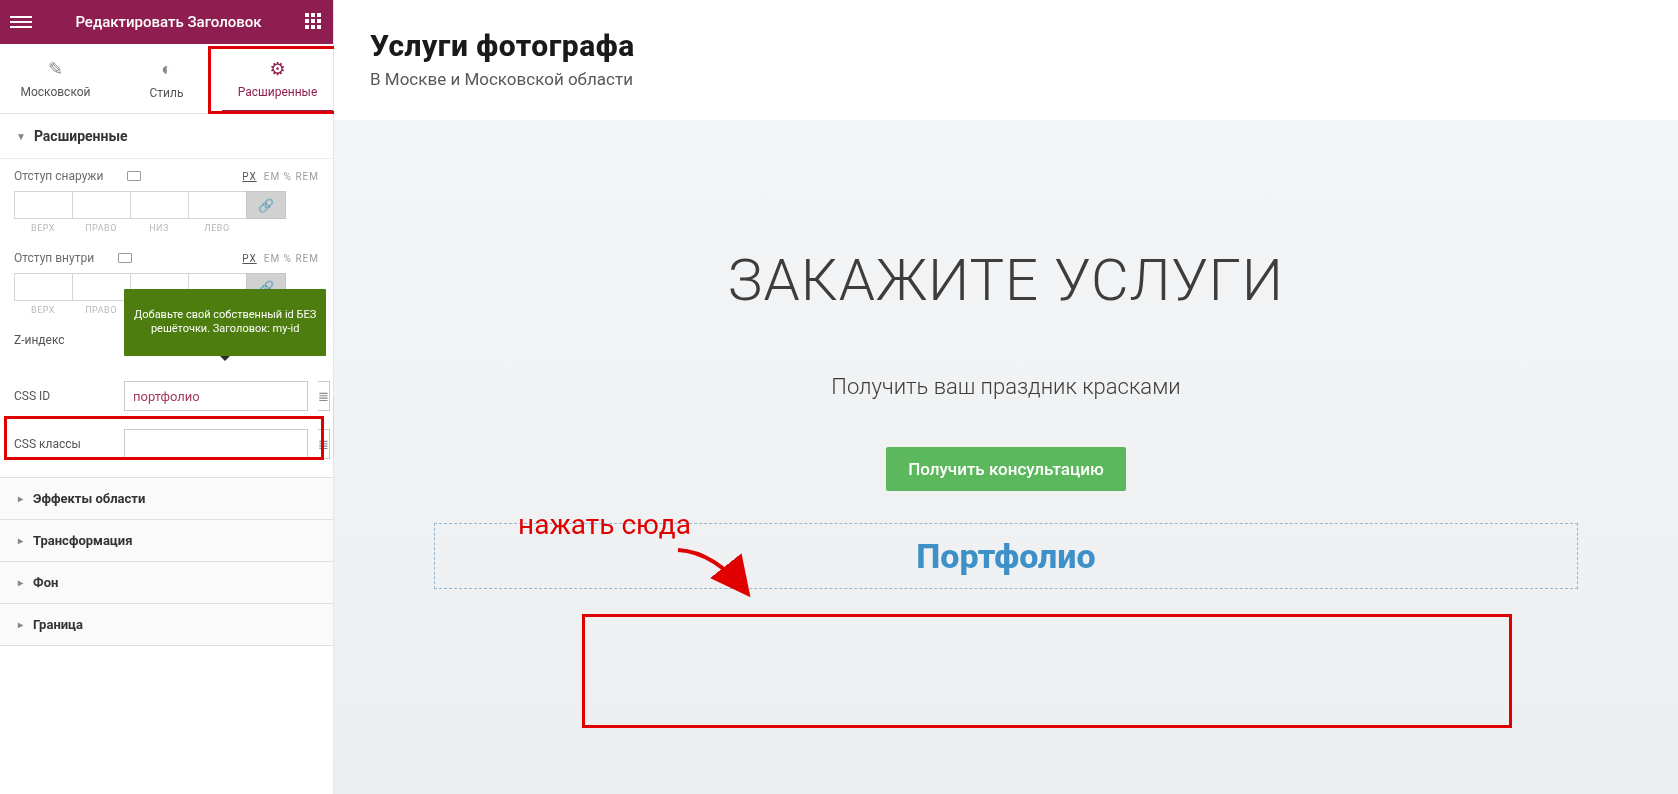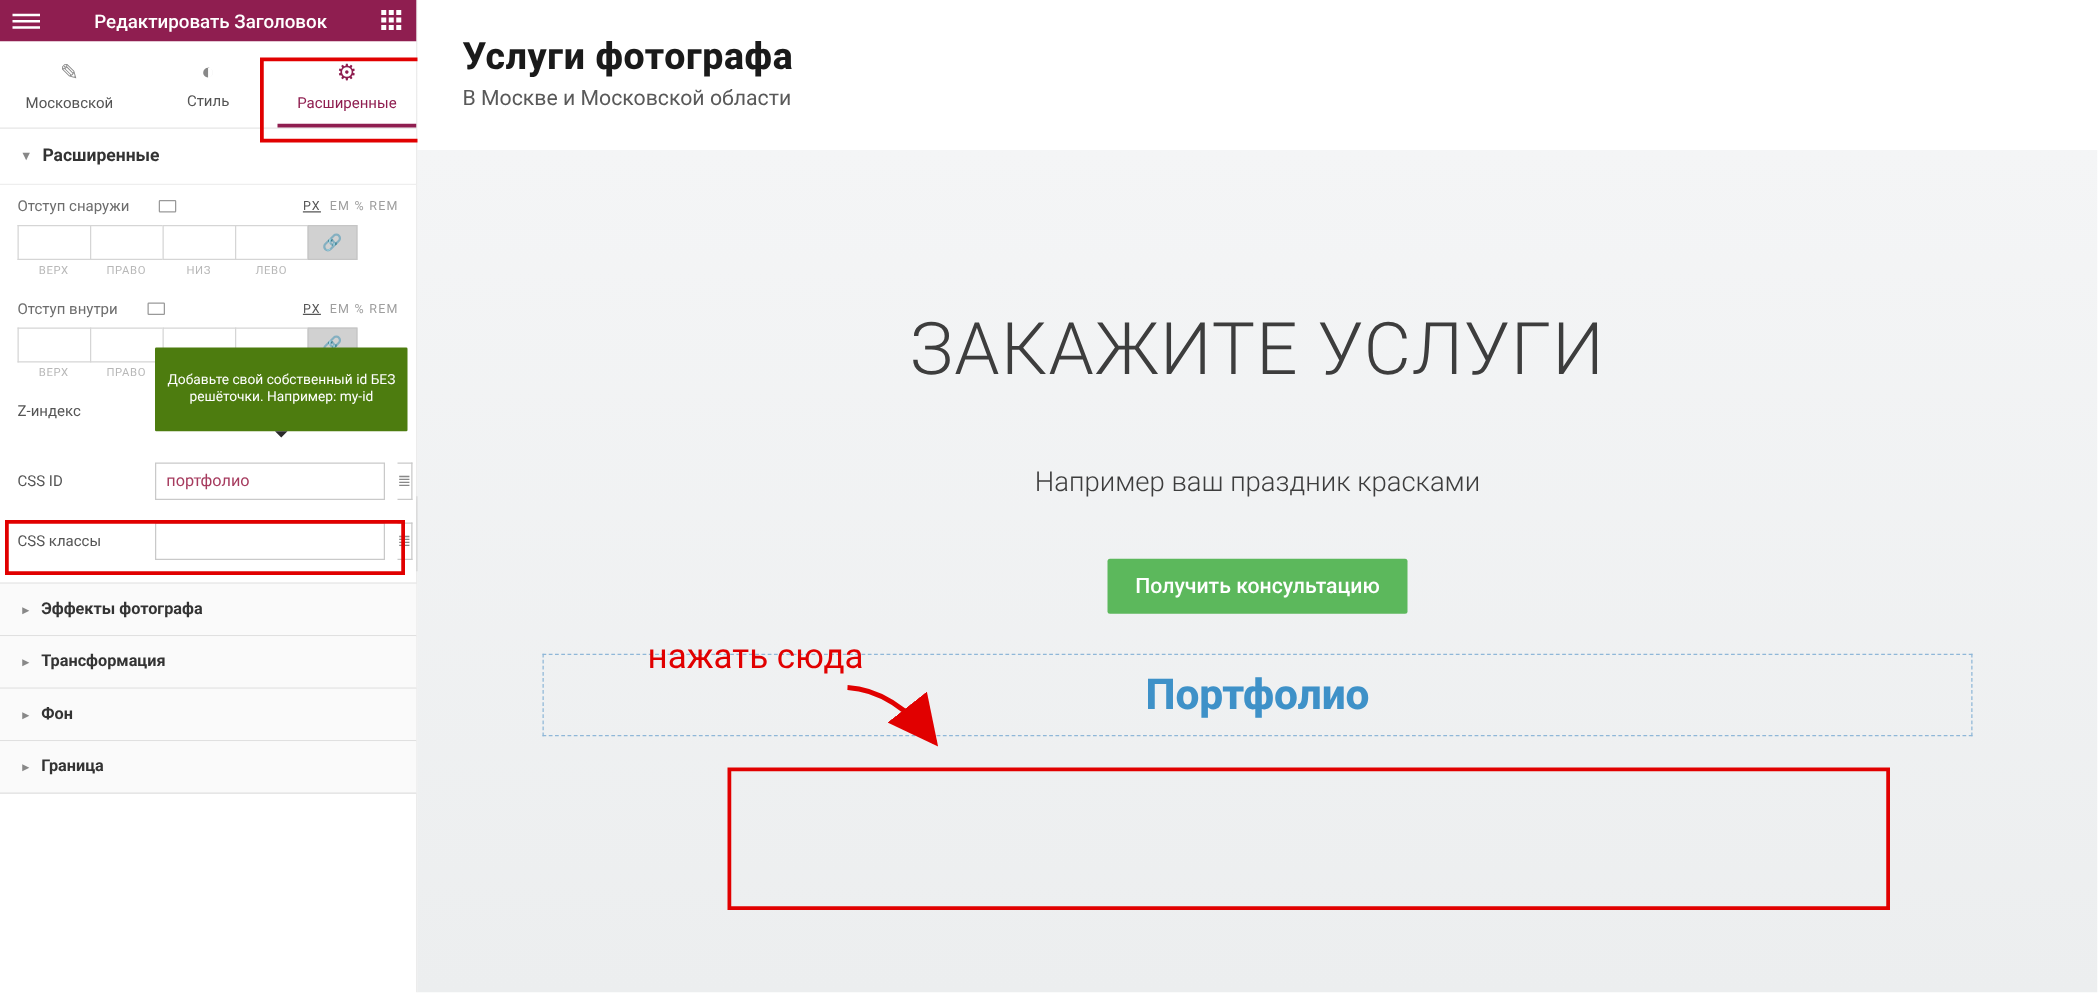--- a/index.html
+++ b/index.html
@@ -1,21 +1,21 @@
 <!DOCTYPE html>
 <html><head>
 <meta charset="utf-8">
 <style>
 * { margin: 0; padding: 0; box-sizing: border-box; font-family: -apple-system, BlinkMacSystemFont, "Segoe UI", Roboto, Arial, sans-serif; }
 html, body { width: 1678px; height: 794px; overflow: hidden; }
 body { display: flex; background: #fff; }
 
 
 .panel { width: 334px; height: 100%; background: #fff; border-right: 1px solid #e6e6e6; display: flex; flex-direction: column; position: relative; }
-.panel-header { height: 33px; background: #8f1e50; color: #fff; display: flex; align-items: center; padding: 0 10px; }
+.panel-header { height: 44px; background: #8f1e50; color: #fff; display: flex; align-items: center; padding: 0 10px; }
 .panel-header .hamburger { width: 22px; display: flex; flex-direction: column; gap: 3px; cursor: pointer; }
 .panel-header .hamburger span { height: 2px; background: #fff; }
 .panel-header .title { flex: 1; text-align: center; font-size: 15px; font-weight: 500; }
 .panel-header .apps { width: 18px; height: 18px; display: grid; grid-template-columns: repeat(3,4px); grid-template-rows: repeat(3,4px); gap: 2px; cursor: pointer; }
 .panel-header .apps span { background: #fff; }
 
 .tabs { display: flex; height: 70px; border-bottom: 1px solid #e6e6e6; }
 .tab { flex: 1; display: flex; flex-direction: column; align-items: center; justify-content: center; gap: 6px; font-size: 12px; color: #555; cursor: pointer; position: relative; }
 .tab.active { color: #8f1e50; }
 .tab.active::after { content: ""; position: absolute; bottom: 0; left: 0; right: 0; height: 3px; background: #8f1e50; }
@@ -159,41 +159,41 @@
           <span>ПРАВО</span>
           <span>НИЗ</span>
           <span>ЛЕВО</span>
       </div>
     </div>
 
     <div class="control-row simple-row" style="margin-bottom:34px;">
       <label>Z-индекс</label>
       <span class="device-icon"></span>
       <div class="tooltip">
-        <span>Добавьте свой собственный id БЕЗ</span><br><span>решёточки. Например: my-id</span>
+        <span>Добавьте свой собственный id БЕЗ</span><br><span>решёточки. Заголовок: my-id</span>
       </div>
     </div>
 
     <div class="control-row simple-row">
       <label>CSS ID</label>
       <input value="портфолио" style="">
       <div class="dyn-btn">≣</div>
     </div>
 
     <div class="control-row simple-row">
       <label>CSS классы</label>
       <input value="" style="">
       <div class="dyn-btn">≣</div>
     </div>
   </div>
 
   <div class="accordion">
     <div class="acc-item">
         <span class="acc-caret">▸</span>
-        <span>Эффекты фотографа</span>
+        <span>Эффекты области</span>
       </div>
     <div class="acc-item">
         <span class="acc-caret">▸</span>
         <span>Трансформация</span>
       </div>
     <div class="acc-item">
         <span class="acc-caret">▸</span>
         <span>Фон</span>
       </div>
     <div class="acc-item">
@@ -211,21 +211,21 @@
 <div class="preview">
   <div class="page-head">
     <h1>Услуги фотографа</h1>
     <p>В Москве и Московской области</p>
   </div>
 
   <div class="hero">
     <h2>
       <span>ЗАКАЖИТЕ УСЛУГИ</span><br>
     </h2>
-    <p class="sub">Например ваш праздник красками</p>
+    <p class="sub">Получить ваш праздник красками</p>
     <div class="cta">Получить консультацию</div>
     <div class="portfolio">
       <h3>Портфолио</h3>
     </div>
   </div>
 
   <div class="annot-label" style="left:184px; top:508px;">нажать сюда</div>
   <svg class="annot-arrow" style="left:336px; top:542px;" width="100" height="70">
     <defs>
         <marker id="ah" markerWidth="12" markerHeight="12" refX="9" refY="5" orient="auto">

